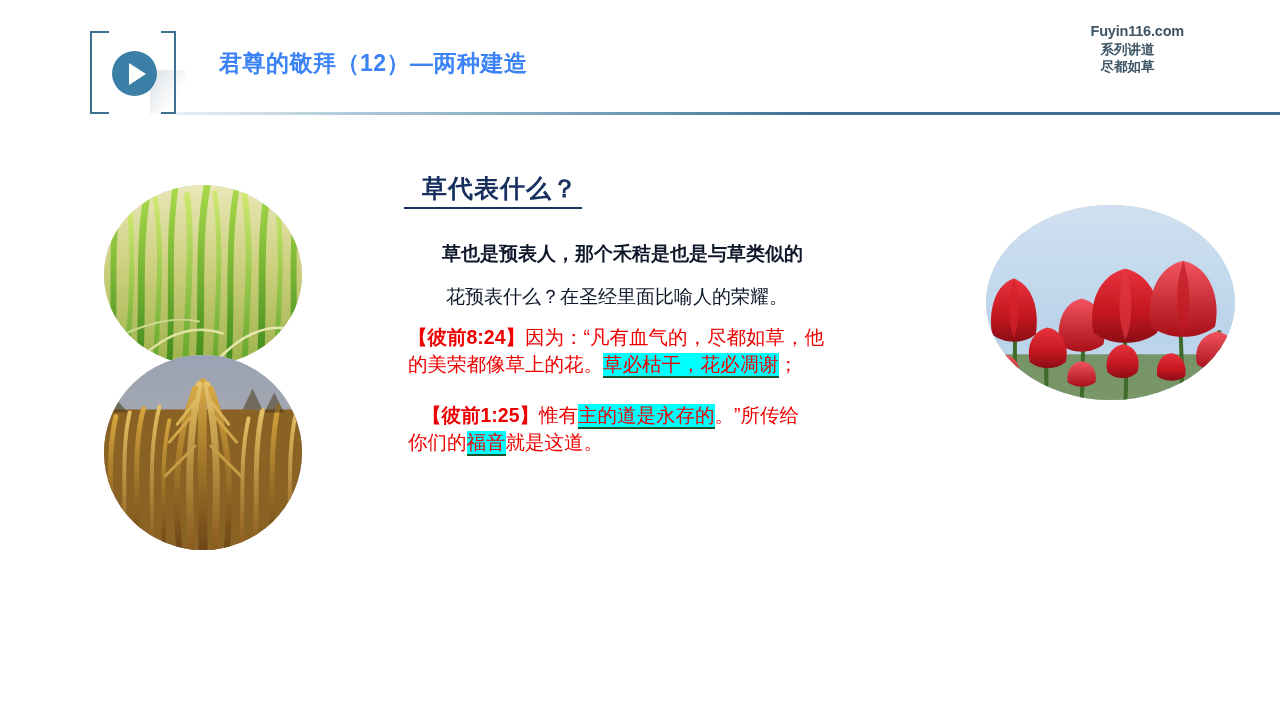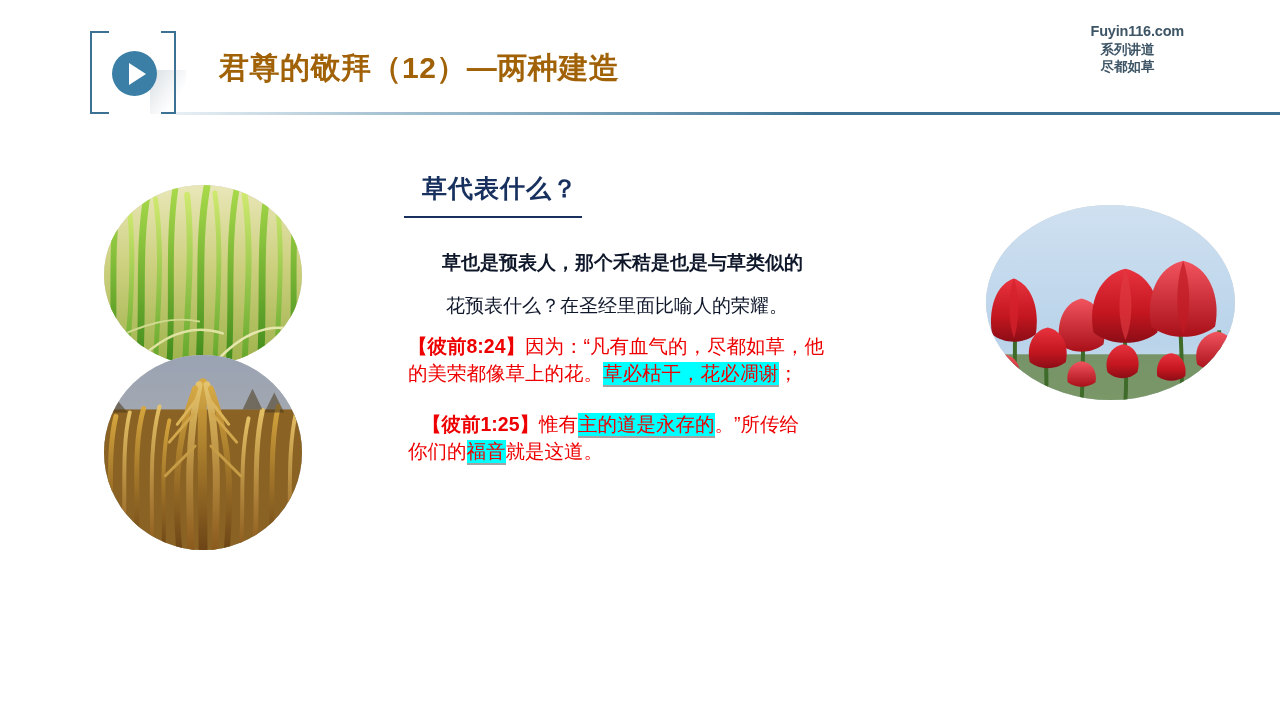--- a/index.html
+++ b/index.html
@@ -76,23 +76,23 @@
     top: 70px;
     width: 36px;
     height: 44px;
     background: linear-gradient(125deg, rgba(120,140,155,0.28), rgba(120,140,155,0) 70%);
     z-index: 2;
   }
   .slide-title {
     position: absolute;
     left: 219px;
     top: 48px;
-    font-size: 30px;
-    font-weight: bold;
-    color: #a16207;
+    font-size: 23px;
+    font-weight: bold;
+    color: #3b82f6;
     letter-spacing: 0.5px;
     white-space: nowrap;
   }
   .brand {
     position: absolute;
     right: 96px;
     top: 22px;
     text-align: left;
     color: #3e5566;
     line-height: 1.28;
@@ -150,21 +150,21 @@
     left: 404px;
     top: 172px;
     width: 560px;
   }
   .section-heading {
     font-size: 25px;
     font-weight: bold;
     color: #17305e;
     display: inline-block;
     border-bottom: 2px solid #17305e;
-    padding: 0 4px 11px 18px;
+    padding: 0 4px 2px 18px;
     margin: 0 0 30px 0;
     letter-spacing: 1px;
   }
   .para {
     margin: 0 0 14px 0;
     font-size: 19px;
     line-height: 1.55;
     color: #0f172a;
   }
   .para.bold {
@@ -179,21 +179,21 @@
     margin: 0 0 24px 0;
     font-size: 19.5px;
     line-height: 1.38;
     color: #ee0000;
     padding-left: 4px;
   }
   .verse .indent { padding-left: 14px; }
   .verse .ref { font-weight: bold; }
   .hl {
     background: #00ffff;
-    border-bottom: 2px solid #a3a3a3;
+    border-bottom: 2px solid #14532d;
     padding-bottom: 1px;
   }
 </style>
 </head>
 <body>
 
 <div class="header">
 
   <div class="logo-frame"></div>
   <div class="play-shadow"></div>

